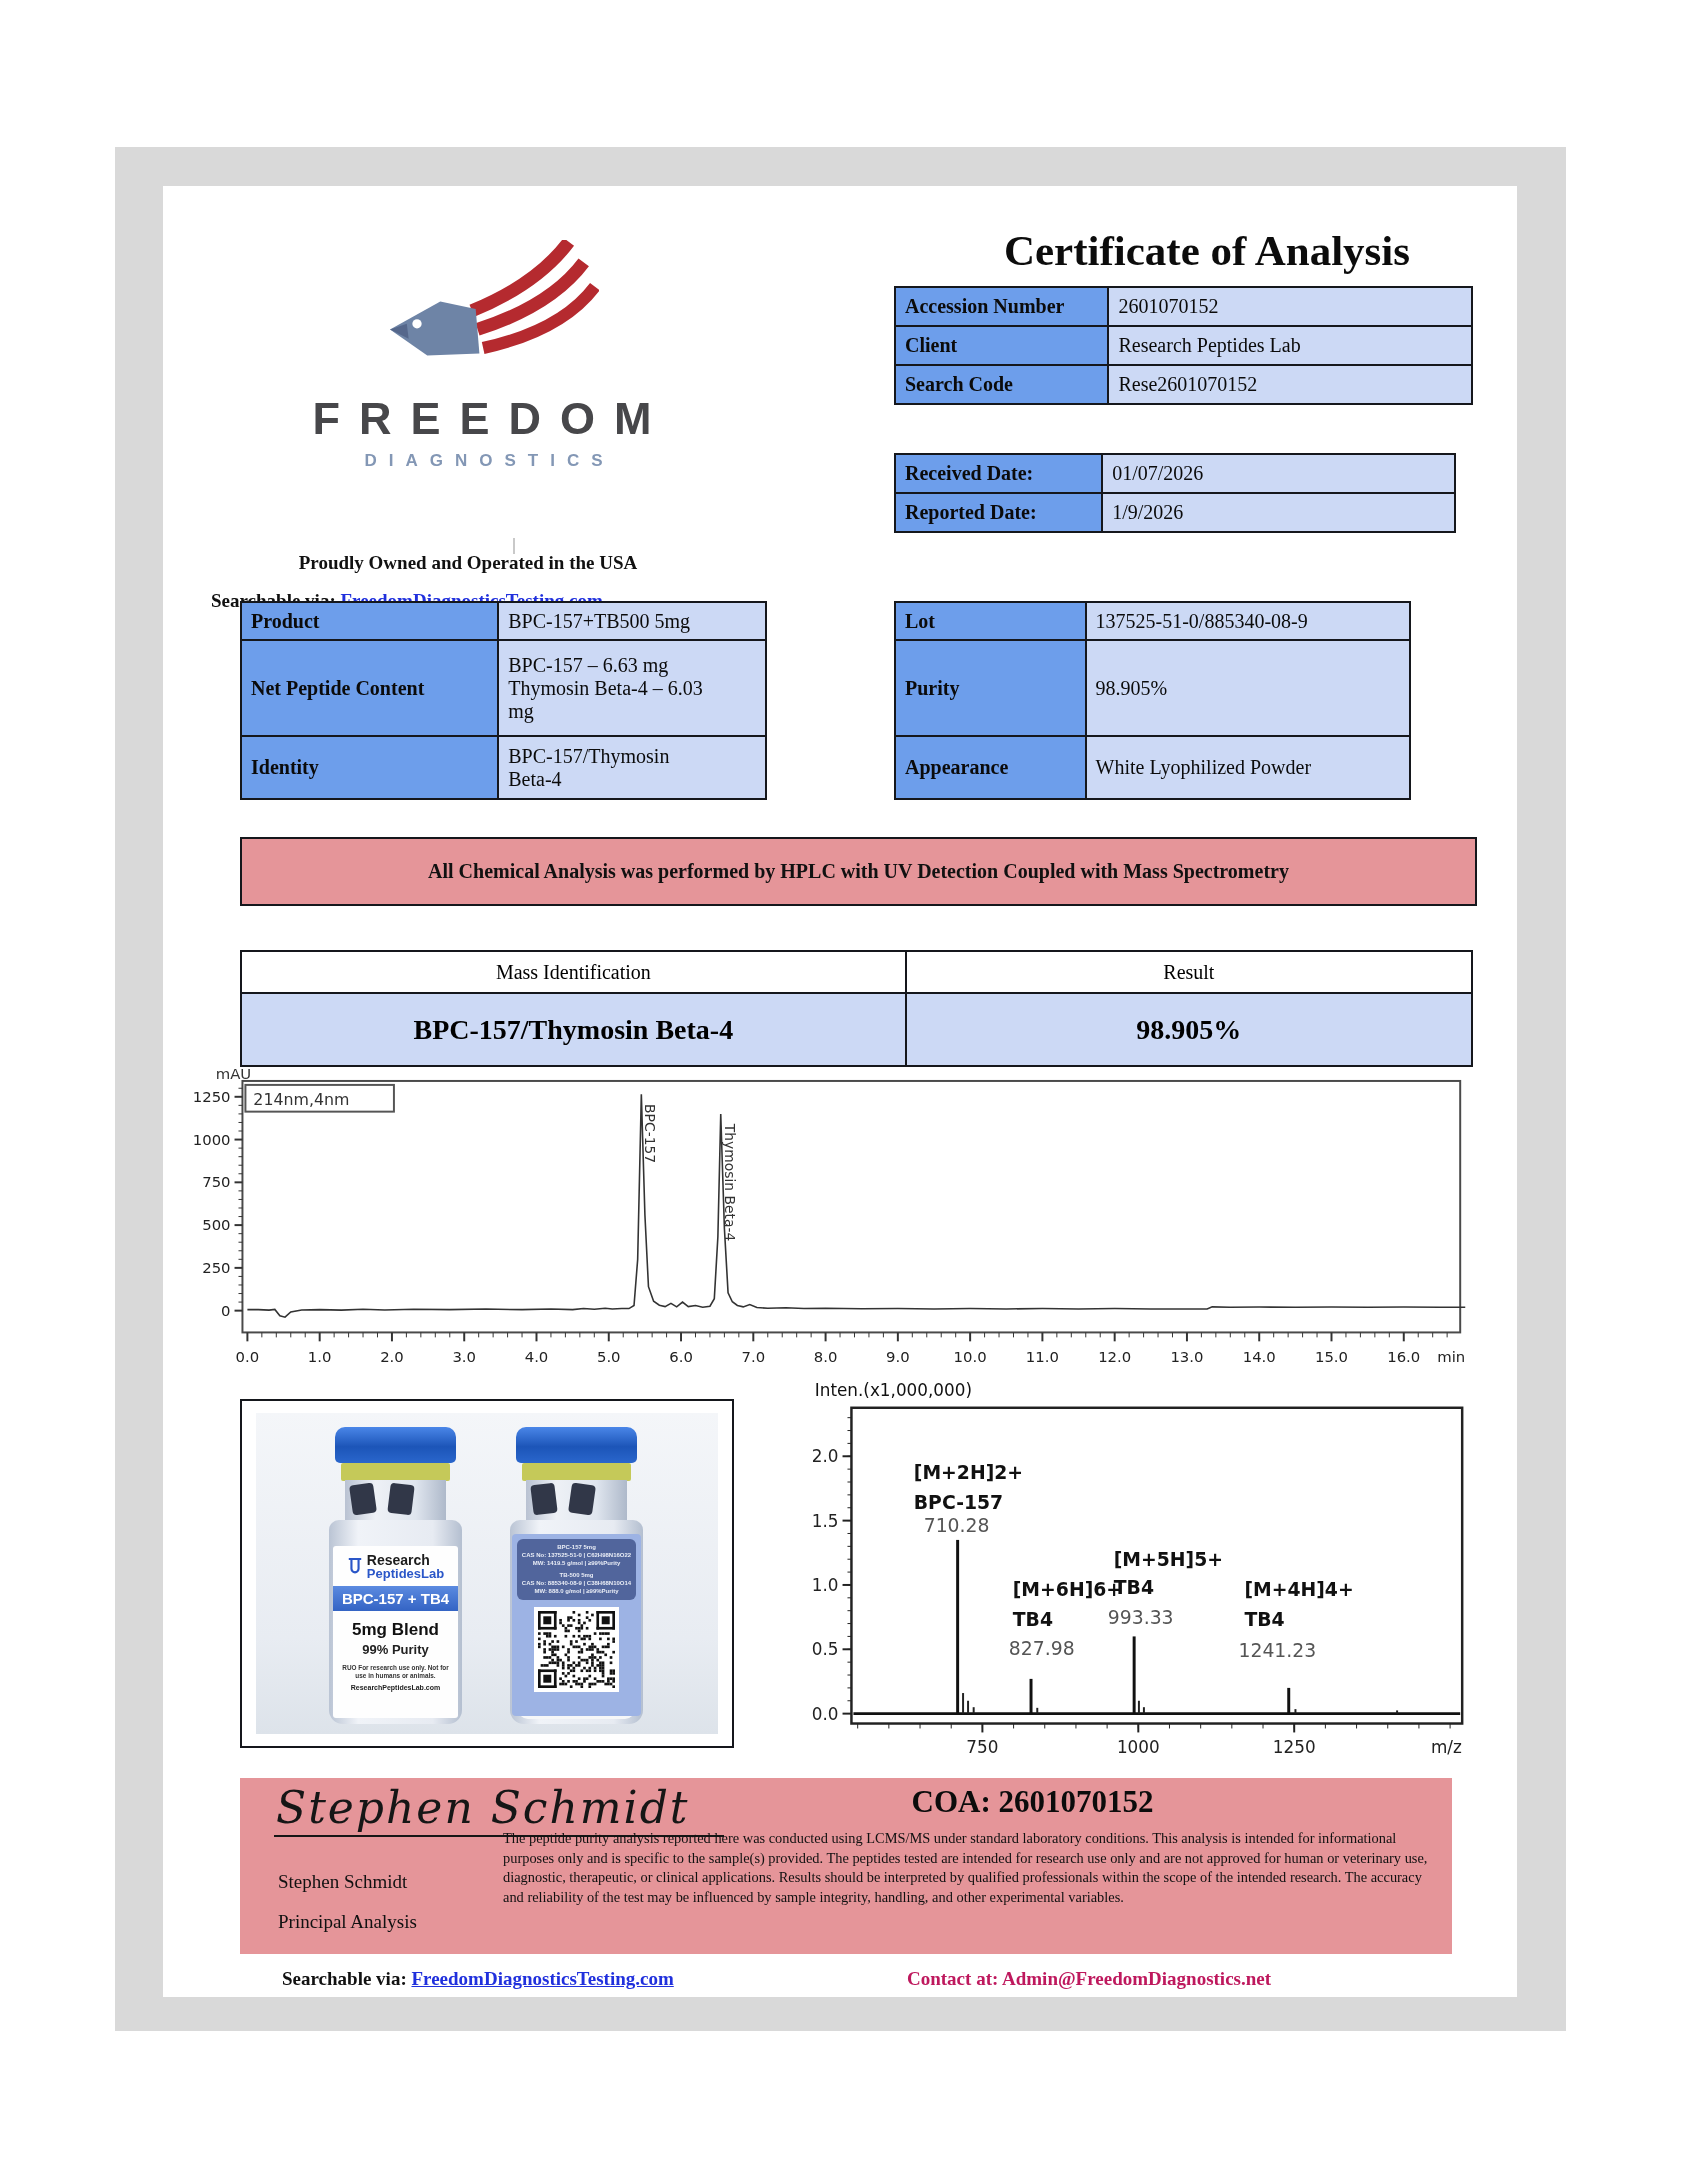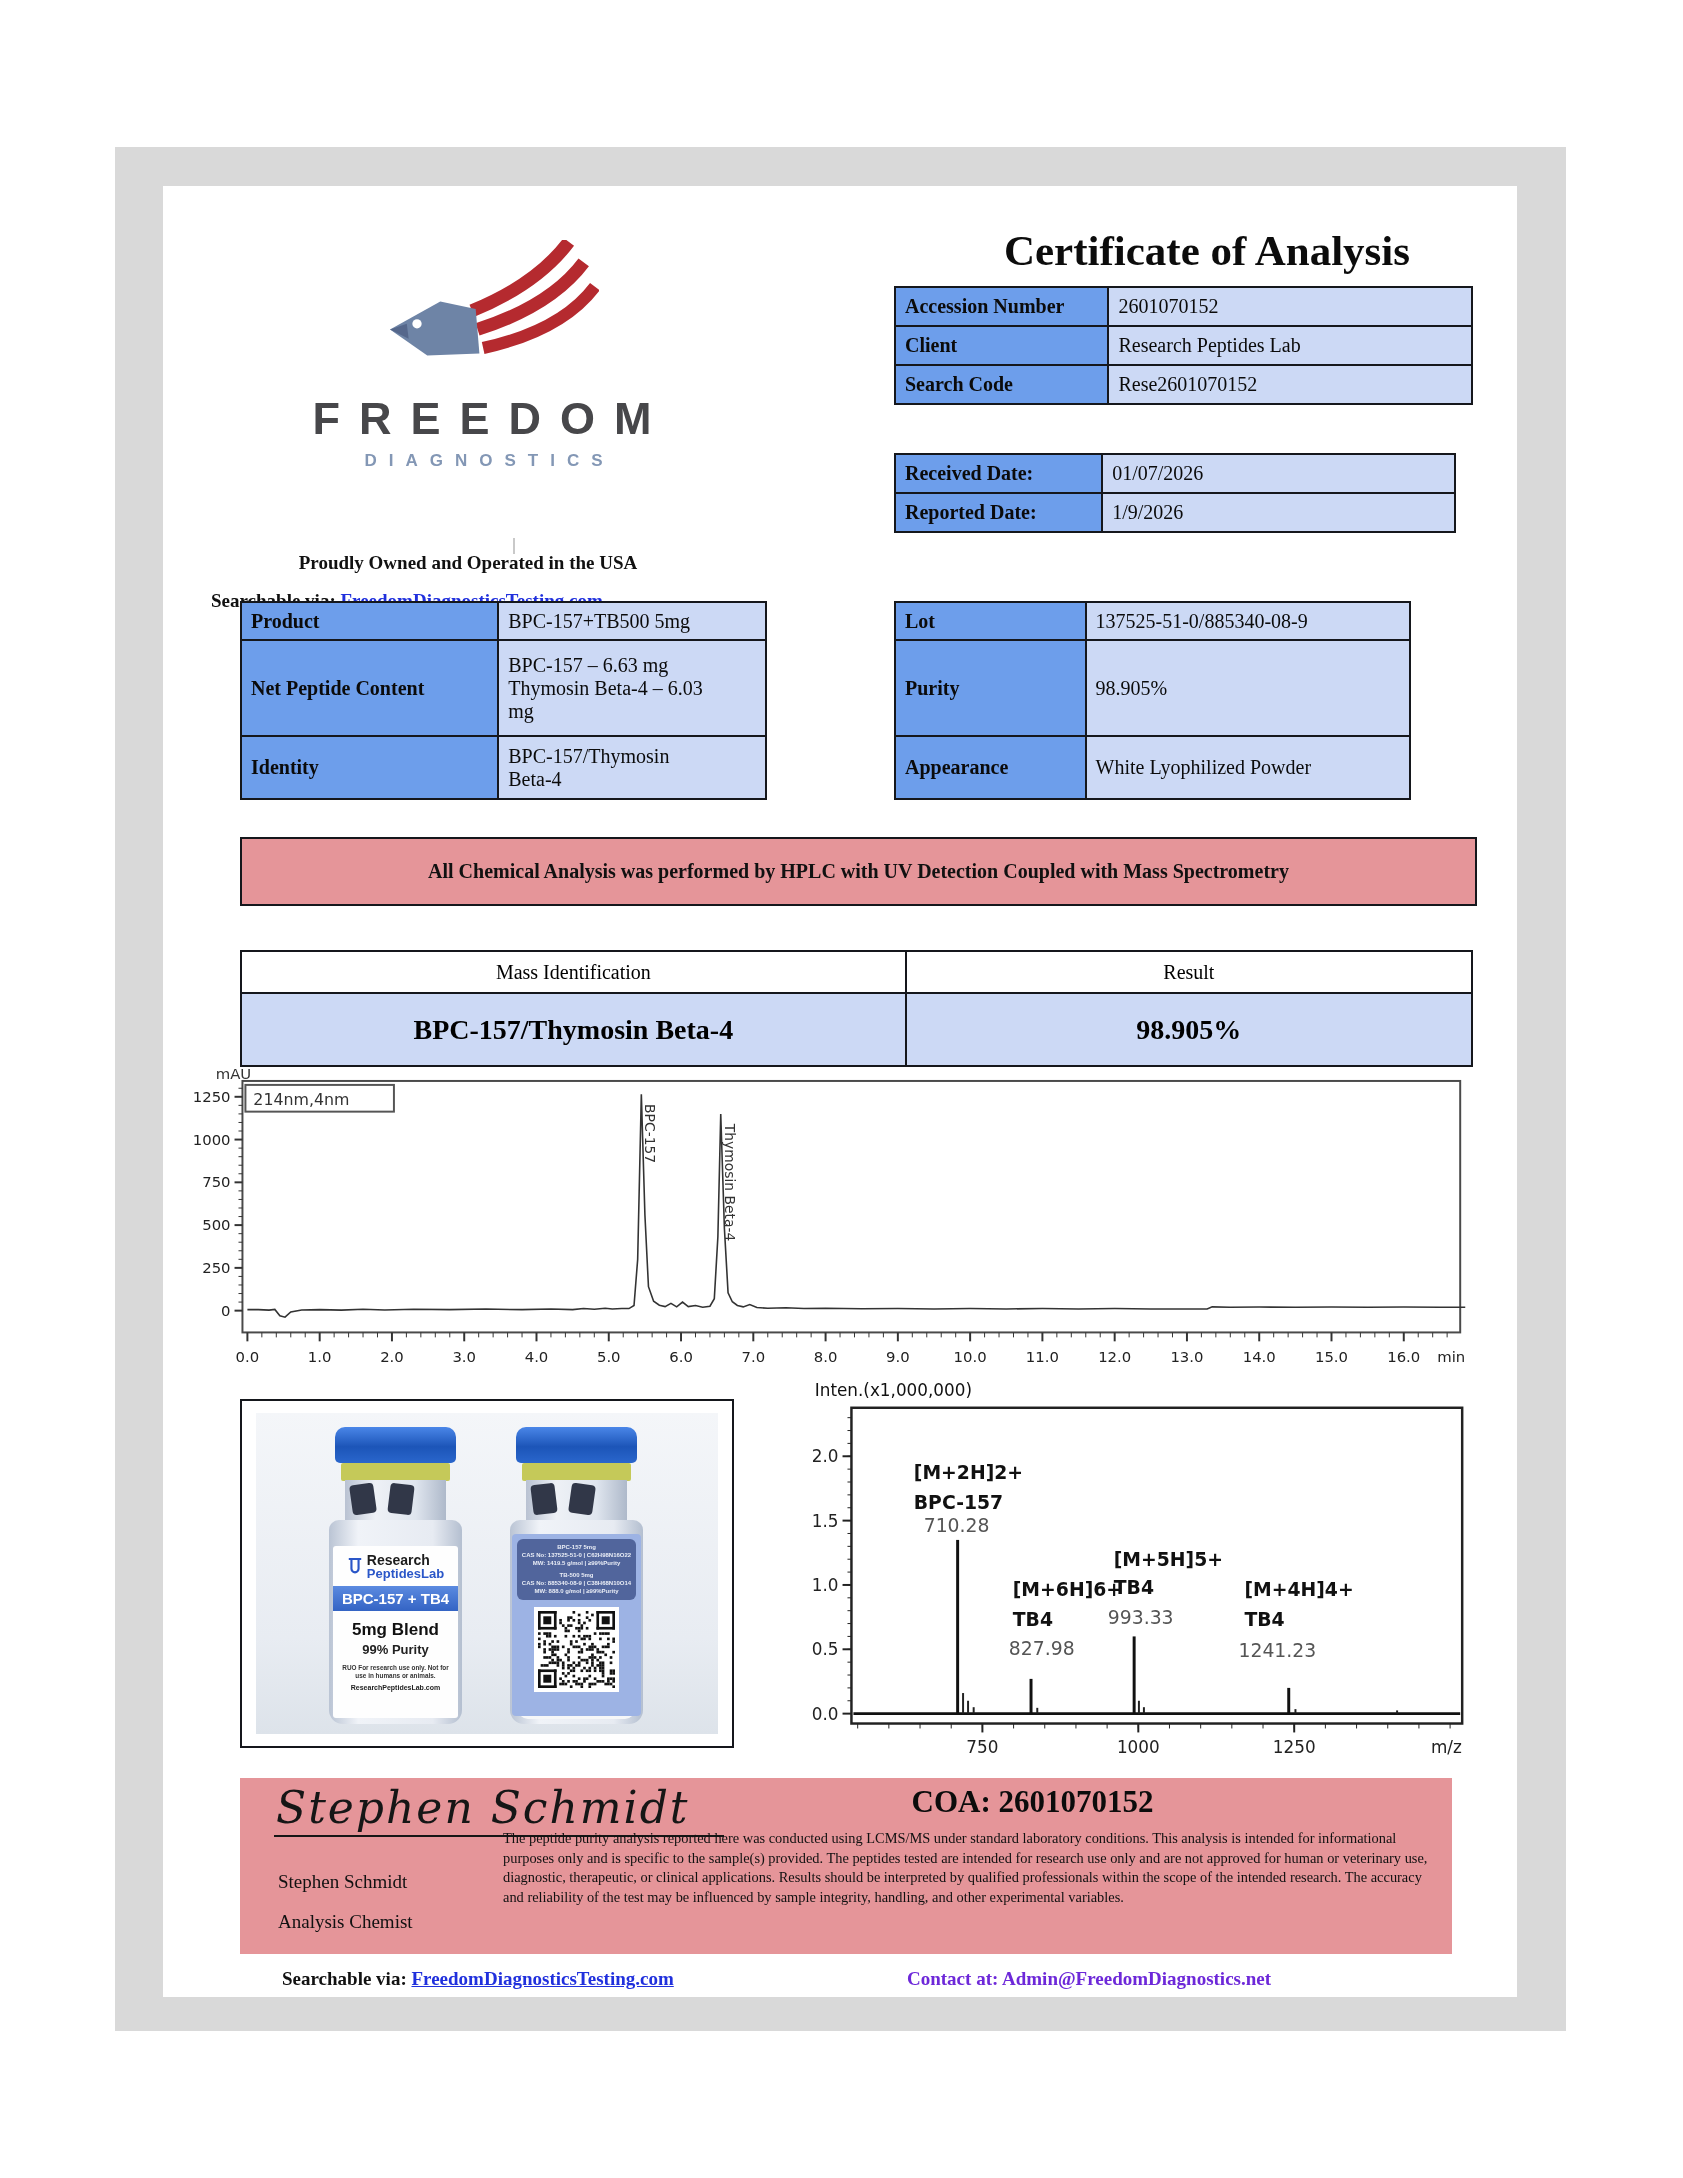--- a/index.html
+++ b/index.html
@@ -67,21 +67,21 @@
   .powder{position:absolute;left:8px;bottom:5px;width:117px;height:26px;background:#f6f7f8;border-radius:4px 4px 10px 10px;}
   
   .sigbox{left:77px;top:1592px;width:1212px;height:176px;background:#e59599;}
   .sig-script{position:absolute;left:34px;top:4px;font-family:"DejaVu Serif",serif;font-style:italic;
     font-size:44px;color:#161616;border-bottom:2px solid #161616;padding:0 34px 2px 2px;letter-spacing:2px;}
   .sig-name{position:absolute;left:38px;top:93px;font-size:19px;color:#111;}
   .sig-role{position:absolute;left:38px;top:133px;font-size:19px;color:#111;}
   .coa{position:absolute;left:337px;top:6px;width:911px;text-align:center;font-weight:bold;font-size:31px;color:#0c0c0c;}
   .disclaimer{position:absolute;left:263px;top:51px;width:943px;font-size:14.4px;line-height:1.36;color:#111;}
   .foot-search{left:119px;top:1782px;font-weight:bold;font-size:19px;color:#111;}
-  .foot-contact{left:744px;top:1782px;font-weight:bold;font-size:19px;color:#6d28d9;}
+  .foot-contact{left:744px;top:1782px;font-weight:bold;font-size:19px;color:#be185d;}
 </style>
 </head>
 <body>
 
 <div class="mat abs"></div>
 <div class="page abs">
 
   <div class="abs logo-block">
     <svg width="228" height="149" viewBox="0 0 240 160">
       <path d="M106,76 C150,58 186,34 210,2" stroke="#b52a2f" stroke-width="14" fill="none"></path>
@@ -719,21 +719,21 @@
       <text x="320" y="214" fill="#111" font-size="19" font-weight="bold">TB4</text>
       <text x="314" y="244" fill="#555" font-size="19">993.33</text>
       <text x="452" y="216" fill="#111" font-size="19" font-weight="bold">[M+4H]4+</text>
       <text x="452" y="246" fill="#111" font-size="19" font-weight="bold">TB4</text>
       <text x="446" y="278" fill="#555" font-size="19">1241.23</text>
     </svg>
 
   <div class="abs sigbox">
     <div class="sig-script">Stephen Schmidt</div>
     <div class="sig-name">Stephen Schmidt</div>
-    <div class="sig-role">Analysis Chemist</div>
+    <div class="sig-role">Principal Analysis</div>
     <div class="coa">COA: 2601070152</div>
     <div class="disclaimer">The peptide purity analysis reported here was conducted using LCMS/MS under standard laboratory conditions. This analysis is intended for informational purposes only and is specific to the sample(s) provided. The peptides tested are intended for research use only and are not approved for human or veterinary use, diagnostic, therapeutic, or clinical applications. Results should be interpreted by qualified professionals within the scope of the intended research. The accuracy and reliability of the test may be influenced by sample integrity, handling, and other experimental variables.</div>
   </div>
 
   <div class="abs foot-search">
     <span>Searchable via:</span>
     <a class="link">FreedomDiagnosticsTesting.com</a>
   </div>
   <div class="abs foot-contact">
     <span>Contact at:</span>

